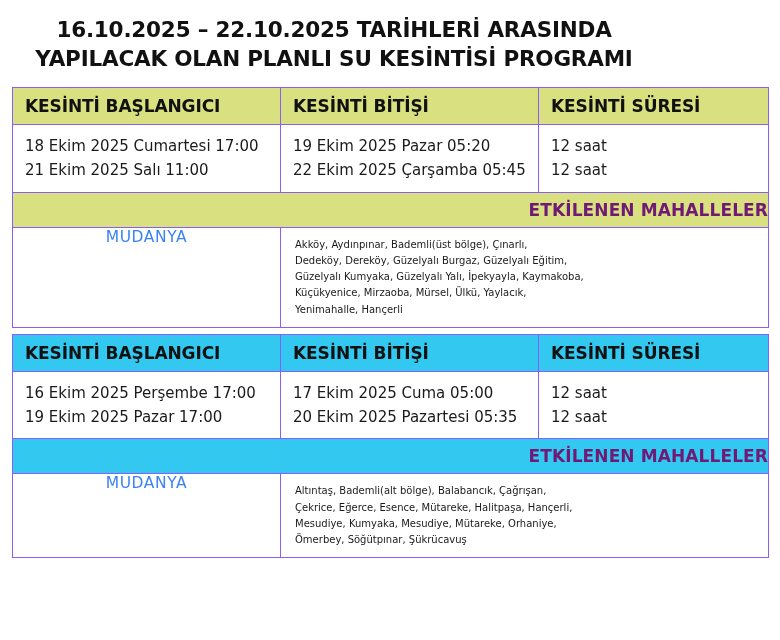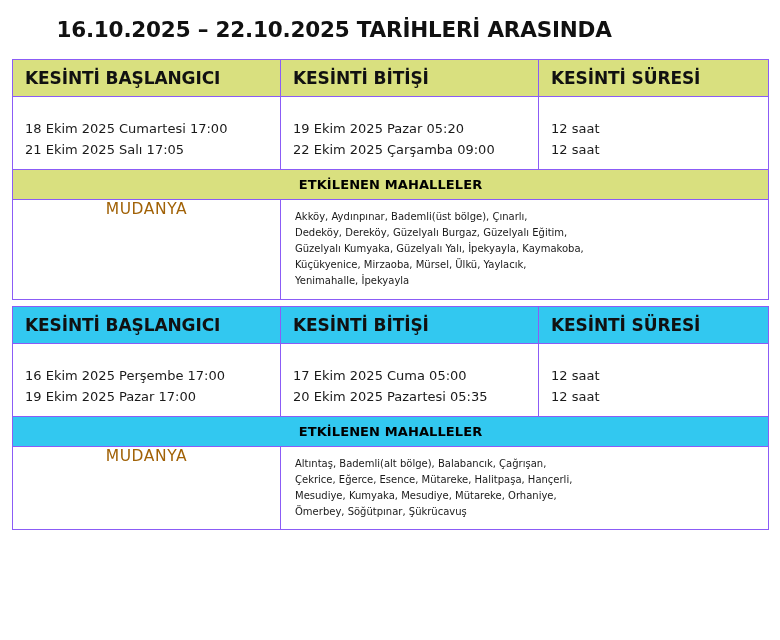--- a/index.html
+++ b/index.html
@@ -42,38 +42,37 @@
     font-weight: bold;
     font-size: 17px;
     letter-spacing: -0.1px;
     padding: 8px 12px 8px 12px;
     color: #111111;
   }
   .green-bg { background: #d9e07f; }
   .blue-bg  { background: #32c8f0; }
   .cellpad {
     padding: 9px 12px 9px 12px;
-    font-size: 13px;
+    font-size: 15px;
     line-height: 1.62;
-    margin-top: 12px;
   }
   .cellpad .line { white-space: nowrap; }
   .section-head {
-    text-align: center;
+    text-align: right;
     font-weight: bold;
-    font-size: 13px;
+    font-size: 17px;
     letter-spacing: 0.1px;
     padding: 7px 0 7px 0;
-    color: #000000;
+    color: #701a75;
   }
   .district {
     text-align: center;
     font-size: 15.5px;
     letter-spacing: 0.6px;
-    color: #a16207;
+    color: #3b82f6;
     vertical-align: middle;
   }
   td.district-cell {
     vertical-align: middle;
   }
   .neigh {
     font-size: 10px;
     line-height: 1.62;
     padding: 9px 12px 9px 14px;
   }
@@ -81,20 +80,21 @@
   .col-b { width: 258px; }
   .col-c { width: 230px; }
 </style>
 </head>
 <body>
 
 <div class="page">
 
   <div class="title">
     <div>16.10.2025 – 22.10.2025 TARİHLERİ ARASINDA</div>
+    <div>YAPILACAK OLAN PLANLI SU KESİNTİSİ PROGRAMI</div>
   </div>
 
   <table class="prog">
     <colgroup>
       <col class="col-a">
         <col class="col-b">
         <col class="col-c">
     </colgroup>
     <tbody>
       <tr>
@@ -105,27 +105,27 @@
           <div class="hdr">KESİNTİ BİTİŞİ</div>
         </td>
         <td class="green-bg">
           <div class="hdr">KESİNTİ SÜRESİ</div>
         </td>
       </tr>
       <tr>
         <td>
           <div class="cellpad">
             <div class="line">18 Ekim 2025 Cumartesi 17:00</div>
-            <div class="line">21 Ekim 2025 Salı 17:05</div>
+            <div class="line">21 Ekim 2025 Salı 11:00</div>
           </div>
         </td>
         <td>
           <div class="cellpad">
             <div class="line">19 Ekim 2025 Pazar 05:20</div>
-            <div class="line">22 Ekim 2025 Çarşamba 09:00</div>
+            <div class="line">22 Ekim 2025 Çarşamba 05:45</div>
           </div>
         </td>
         <td>
           <div class="cellpad">
             <div class="line">12 saat</div>
             <div class="line">12 saat</div>
           </div>
         </td>
       </tr>
       <tr>
@@ -136,21 +136,21 @@
       <tr>
         <td class="district-cell">
           <div class="district">MUDANYA</div>
         </td>
         <td colspan="2">
           <div class="neigh">
             <div>Akköy, Aydınpınar, Bademli(üst bölge), Çınarlı,</div>
             <div>Dedeköy, Dereköy, Güzelyalı Burgaz, Güzelyalı Eğitim,</div>
             <div>Güzelyalı Kumyaka, Güzelyalı Yalı, İpekyayla, Kaymakoba,</div>
             <div>Küçükyenice, Mirzaoba, Mürsel, Ülkü, Yaylacık,</div>
-            <div>Yenimahalle, İpekyayla</div>
+            <div>Yenimahalle, Hançerli</div>
           </div>
         </td>
       </tr>
     </tbody>
   </table>
 
   <div style="height:6px"></div>
 
   <table class="prog">
     <colgroup>

